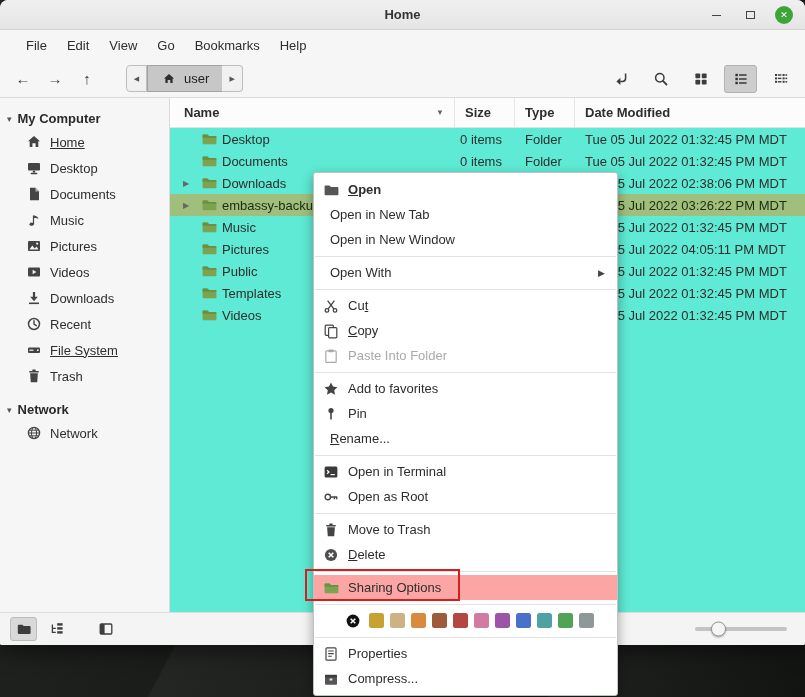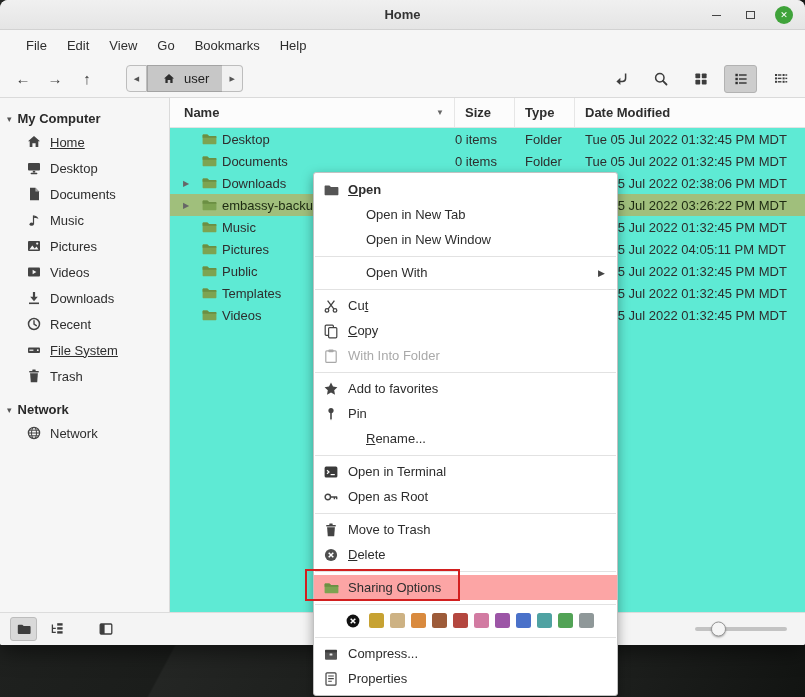--- a/index.html
+++ b/index.html
@@ -48,35 +48,35 @@
   .col{display:flex;align-items:center;padding:0 10px;border-right:1px solid #e6e6e6;}
   .col.name{width:285px;justify-content:space-between;padding-left:14px;}
   .col.size{width:60px;}
   .col.type{width:60px;}
   .col.date{flex:1;border-right:none;}
   .sort-arrow{font-size:8px;color:#666;}
   .row{display:flex;height:22px;align-items:center;}
   .row.selected{background:#a0bf7c;color:#1d2a12;}
   .cell-name{width:285px;display:flex;align-items:center;padding-left:13px;gap:5px;min-width:0;}
   .expander{width:13px;flex:none;font-size:8px;color:#666;}
-  .cell-size{width:60px;text-align:left;padding-right:8px;}
+  .cell-size{width:60px;text-align:center;padding-right:8px;}
   .cell-type{width:60px;padding-left:10px;}
   .cell-date{flex:1;padding-left:10px;white-space:nowrap;}
   
   .statusbar{height:33px;flex:none;display:flex;align-items:center;padding:0 10px;background:#f4f4f4;border-top:1px solid #dcdcdc;gap:6px;}
   .status-btn{width:27px;height:24px;border:1px solid transparent;background:transparent;display:flex;align-items:center;justify-content:center;border-radius:3px;}
   .status-btn.active{background:#d9d9d9;border-color:#bcbcbc;}
   .status-btn.gap{margin-left:16px;}
   .zoom{margin-left:auto;position:relative;width:100px;height:100%;display:flex;align-items:center;}
   .zoom-track{width:92px;height:4px;background:#c3c3c3;border-radius:2px;}
   .zoom-handle{position:absolute;left:16px;top:50%;transform:translateY(-50%);width:15px;height:15px;border-radius:50%;background:#f5f5f5;border:1px solid #969696;box-shadow:0 1px 2px rgba(0,0,0,.3);}
   
   .context-menu{position:absolute;left:313px;top:172px;width:305px;background:#fff;border:1px solid #c2c2c2;border-radius:3px;padding:4px 0;box-shadow:0 4px 12px rgba(0,0,0,.35);z-index:50;}
   .mi{height:25px;display:flex;align-items:center;gap:8px;padding:0 12px 0 9px;color:#2d2d2d;}
-  .mi.noicon{padding-left:52px;}
+  .mi.noicon{padding-left:16px;}
   .mi.bold{font-weight:bold;}
   .mi.disabled{color:#a9a9a9;}
   .mi.hover{background:#fca5a5;}
   .mi .micon{width:17px;height:16px;display:flex;align-items:center;flex:none;}
   .mi .sub{margin-left:auto;font-size:9px;color:#444;}
   .msep{height:1px;background:#e2e2e2;margin:3.5px 1px;}
   .u{text-decoration:underline;}
   .color-row{height:25px;display:flex;align-items:center;gap:6px;padding-left:31px;}
   .swatch{width:15px;height:15px;border-radius:2.5px;flex:none;}
   .clear-swatch{width:17px;height:16px;display:inline-flex;margin-right:1px;flex:none;}
@@ -549,21 +549,21 @@
       </span>
       <span class="mlabel"><span class="u">C</span>opy</span>
     </div>
     <div class="mi disabled">
       <span class="micon">
         <svg width="16" height="16" viewBox="0 0 16 16">
           <rect x="2.8" y="2.8" width="10.4" height="11.6" rx="1" fill="none" stroke="#a8a8a8" stroke-width="1.2"></rect>
           <rect x="5.4" y="1.6" width="5.2" height="2.6" rx=".8" fill="#a8a8a8"></rect>
         </svg>
       </span>
-      <span class="mlabel">With Into Folder</span>
+      <span class="mlabel">Paste Into Folder</span>
     </div>
     <div class="msep"></div>
     <div class="mi">
       <span class="micon">
         <svg width="16" height="16" viewBox="0 0 16 16">
           <path d="M8 1.6l2 4 4.4.6-3.2 3.1.8 4.4L8 11.6l-4 2.1.8-4.4L1.6 6.2 6 5.6z" fill="#444"></path>
         </svg>
       </span>
       <span class="mlabel">Add to favorites</span>
     </div>
@@ -646,30 +646,30 @@
       <span class="swatch" style="background:#9c55a6"></span>
       <span class="swatch" style="background:#4a71c9"></span>
       <span class="swatch" style="background:#4fa2a2"></span>
       <span class="swatch" style="background:#52a356"></span>
       <span class="swatch" style="background:#8f9899"></span>
     </div>
     <div class="msep"></div>
     <div class="mi">
       <span class="micon">
         <svg width="16" height="16" viewBox="0 0 16 16">
+          <rect x="3" y="1.8" width="10" height="12.4" rx="1" fill="none" stroke="#444" stroke-width="1.2"></rect>
+          <path d="M5.2 5h5.6M5.2 7.6h5.6M5.2 10.2h3.6" stroke="#444" stroke-width="1.1"></path>
+        </svg>
+      </span>
+      <span class="mlabel">Properties</span>
+    </div>
+    <div class="mi">
+      <span class="micon">
+        <svg width="16" height="16" viewBox="0 0 16 16">
           <rect x="2" y="5.6" width="12" height="8.2" rx="1" fill="#555"></rect>
           <path d="M2 6.4V4.8c0-.6.4-1 1-1h10c.6 0 1 .4 1 1v1.6z" fill="#3c3c3c"></path>
           <rect x="6.6" y="7.4" width="2.8" height="2.2" rx=".4" fill="#e8e8e8"></rect>
         </svg>
       </span>
       <span class="mlabel">Compress...</span>
     </div>
-    <div class="mi">
-      <span class="micon">
-        <svg width="16" height="16" viewBox="0 0 16 16">
-          <rect x="3" y="1.8" width="10" height="12.4" rx="1" fill="none" stroke="#444" stroke-width="1.2"></rect>
-          <path d="M5.2 5h5.6M5.2 7.6h5.6M5.2 10.2h3.6" stroke="#444" stroke-width="1.1"></path>
-        </svg>
-      </span>
-      <span class="mlabel">Properties</span>
-    </div>
   </div>
 <div class="annotation"></div>
 
 </body></html>

